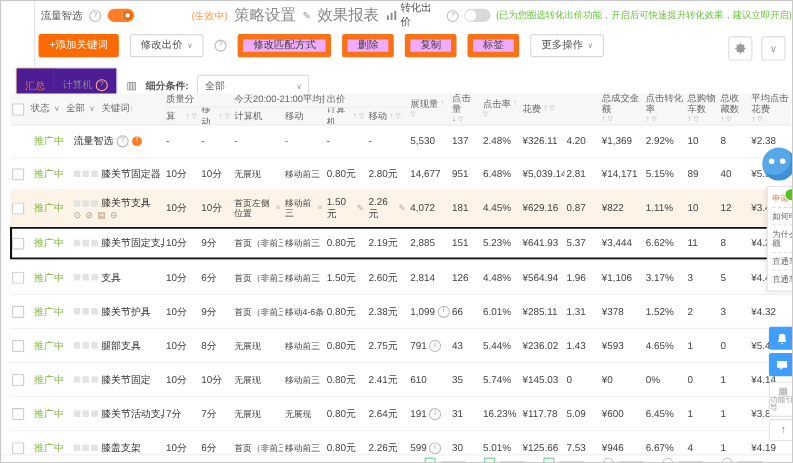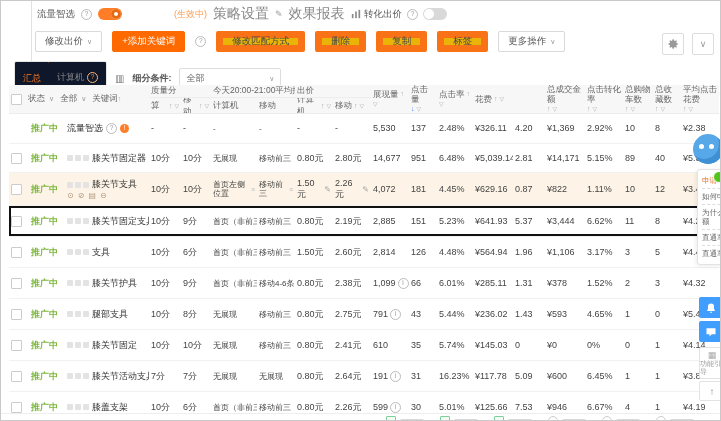--- a/index.html
+++ b/index.html
@@ -19,28 +19,28 @@
   .toggle.off i{position:absolute;left:1px;top:1px;width:10px;height:10px;background:#fff;border-radius:50%;}
   .state-orange{font-size:9px;color:#ff9b4d;margin-left:46px;}
   .graylink{font-size:14px;color:#888;}
   .pencil-g{font-size:9px;color:#999;}
   .green-note{font-size:8.5px;color:#67c23a;white-space:nowrap;}
   
   .toolbar{position:absolute;left:34px;top:30px;display:flex;align-items:center;gap:10px;}
   .btn{height:21px;display:inline-flex;align-items:center;justify-content:center;padding:0 9px;font-size:9.5px;border-radius:2px;box-sizing:border-box;cursor:pointer;}
   .btn.orange{background:#ff6a00;color:#fff;border:1px solid #ff6a00;}
   .btn.white{background:#fff;color:#555;border:1px solid #d9d9d9;}
-  .btn.gray{background:#eab308;color:#444;border:7px solid #f97316;}
+  .btn.gray{background:#f0abfc;color:#444;border:5px solid #f97316;}
   .chev{font-size:7px;color:#999;margin-left:4px;}
   .tb-icons{position:absolute;right:6px;top:32px;display:flex;gap:8px;}
   .sqbtn{width:20px;height:20px;border:1px solid #ddd;border-radius:2px;display:flex;align-items:center;justify-content:center;background:#fff;}
   
   .filterrow{position:absolute;left:13px;top:60px;display:flex;align-items:center;gap:8px;}
   .tabs{display:flex;border:1px solid #e5e5e5;border-radius:2px;overflow:hidden;}
-  .tab{display:flex;align-items:center;gap:3px;padding:6px 8px;height:19px;font-size:9px;color:#888;border-right:1px solid #eee;background:#0f172a;}
+  .tab{display:flex;align-items:center;gap:3px;padding:6px 8px;height:19px;font-size:9px;color:#888;border-right:1px solid #eee;background:#4c1d95;}
   .tab:last-child{border-right:none;}
   .tab.active{border:1px solid #ff8a3c;color:#ff7a1f;margin:-1px;height:21px;border-radius:2px;}
   .tab .icirc{border-color:#ffb37a;color:#ff9240;}
   .seg-ic{font-size:10px;color:#777;}
   .seg-lbl{font-size:9px;color:#555;font-weight:bold;}
   .select{width:88px;height:19px;border:1px solid #ddd;border-radius:2px;display:flex;align-items:center;justify-content:space-between;padding:0 6px;font-size:9px;color:#666;background:#fff;}
   
   .grid19{display:grid;grid-template-columns:20px 36px 84px 32px 30px 46px 38px 38px 38px 38px 28px 36px 40px 32px 40px 38px 30px 28px 38px;}
   .thead{position:absolute;left:8px;top:84px;width:710px;height:28px;grid-template-rows:13px 15px;background:#f7f7f7;border-bottom:1px solid #ececec;font-size:8.5px;color:#666;}
   .th{display:flex;align-items:center;gap:2px;padding:0 2px;box-sizing:border-box;overflow:hidden;}
@@ -53,21 +53,21 @@
   .tbody{position:absolute;left:8px;top:112px;width:710px;}
   .trow{height:30px;border-bottom:1px solid #f1f1f1;align-items:center;font-size:9px;color:#444;position:relative;}
   .trow:nth-child(2){height:28px;}
   .trow.hl{height:32px;background:#fdf4e7;}
   .trow.outlined{box-shadow:inset 0 0 0 2px #111;}
   .td{padding:0 2px;box-sizing:border-box;display:flex;align-items:center;gap:2px;overflow:hidden;}
   .td.nowrap .val{white-space:nowrap;font-size:8px;}
   .c-rank_pc .val,.c-rank_mobile .val{font-size:8px;line-height:9px;}
   .c-cost .val,.c-gmv .val,.c-impr .val{white-space:nowrap;}
   .cb{width:9px;height:9px;border:1px solid #ccc;border-radius:1px;background:#fff;}
-  .status{color:#7eb73f;font-weight:bold;font-size:9px;}
+  .status{color:#7eb73f;font-weight:normal;font-size:9px;}
   .c-kw{flex-direction:column;align-items:flex-start;justify-content:center;gap:1px;}
   .kwline{display:flex;align-items:center;gap:3px;}
   .miniicons{display:flex;gap:2px;}
   .sq{width:6px;height:6px;background:#e3e3e3;border-radius:1px;display:inline-block;}
   .kwname{font-size:9px;color:#333;white-space:nowrap;}
   .kwactions{display:flex;gap:4px;font-size:8px;color:#b0967a;line-height:8px;}
   .badge{display:inline-flex;align-items:center;justify-content:center;width:9px;height:9px;border-radius:50%;background:#ff7d26;color:#fff;font-size:6.5px;line-height:1;}
   .pencil{font-size:8px;color:#aaa;}
   .mini-menu{font-size:7px;color:#c7a}
   .mini-menu{color:#bbb;}
@@ -116,29 +116,30 @@
           <rect x="5" y="3" width="2" height="8" fill="#8a8a8a"></rect>
           <rect x="9" y="1" width="2" height="10" fill="#8a8a8a"></rect>
         </svg>
     </div>
     <div class="tb-right">
       <span class="lbl">转化出价</span>
       <span class="icirc">?</span>
       <span class="toggle off">
           <i></i>
         </span>
+      <span class="green-note">(已为您圈选转化出价功能，开启后可快速提升转化效果，建议立即开启)</span>
     </div>
   </div>
 
   <div class="toolbar">
+    <span class="btn orange">+添加关键词</span>
     <span class="btn white">
         <span>修改出价</span>
         <span class="chev">∨</span>
       </span>
-    <span class="btn orange">+添加关键词</span>
     <span class="icirc">?</span>
     <span class="btn gray">修改匹配方式</span>
     <span class="btn gray">删除</span>
     <span class="btn gray">复制</span>
     <span class="btn gray">标签</span>
     <span class="btn white">
         <span>更多操作</span>
         <span class="chev">∨</span>
       </span>
   </div>

